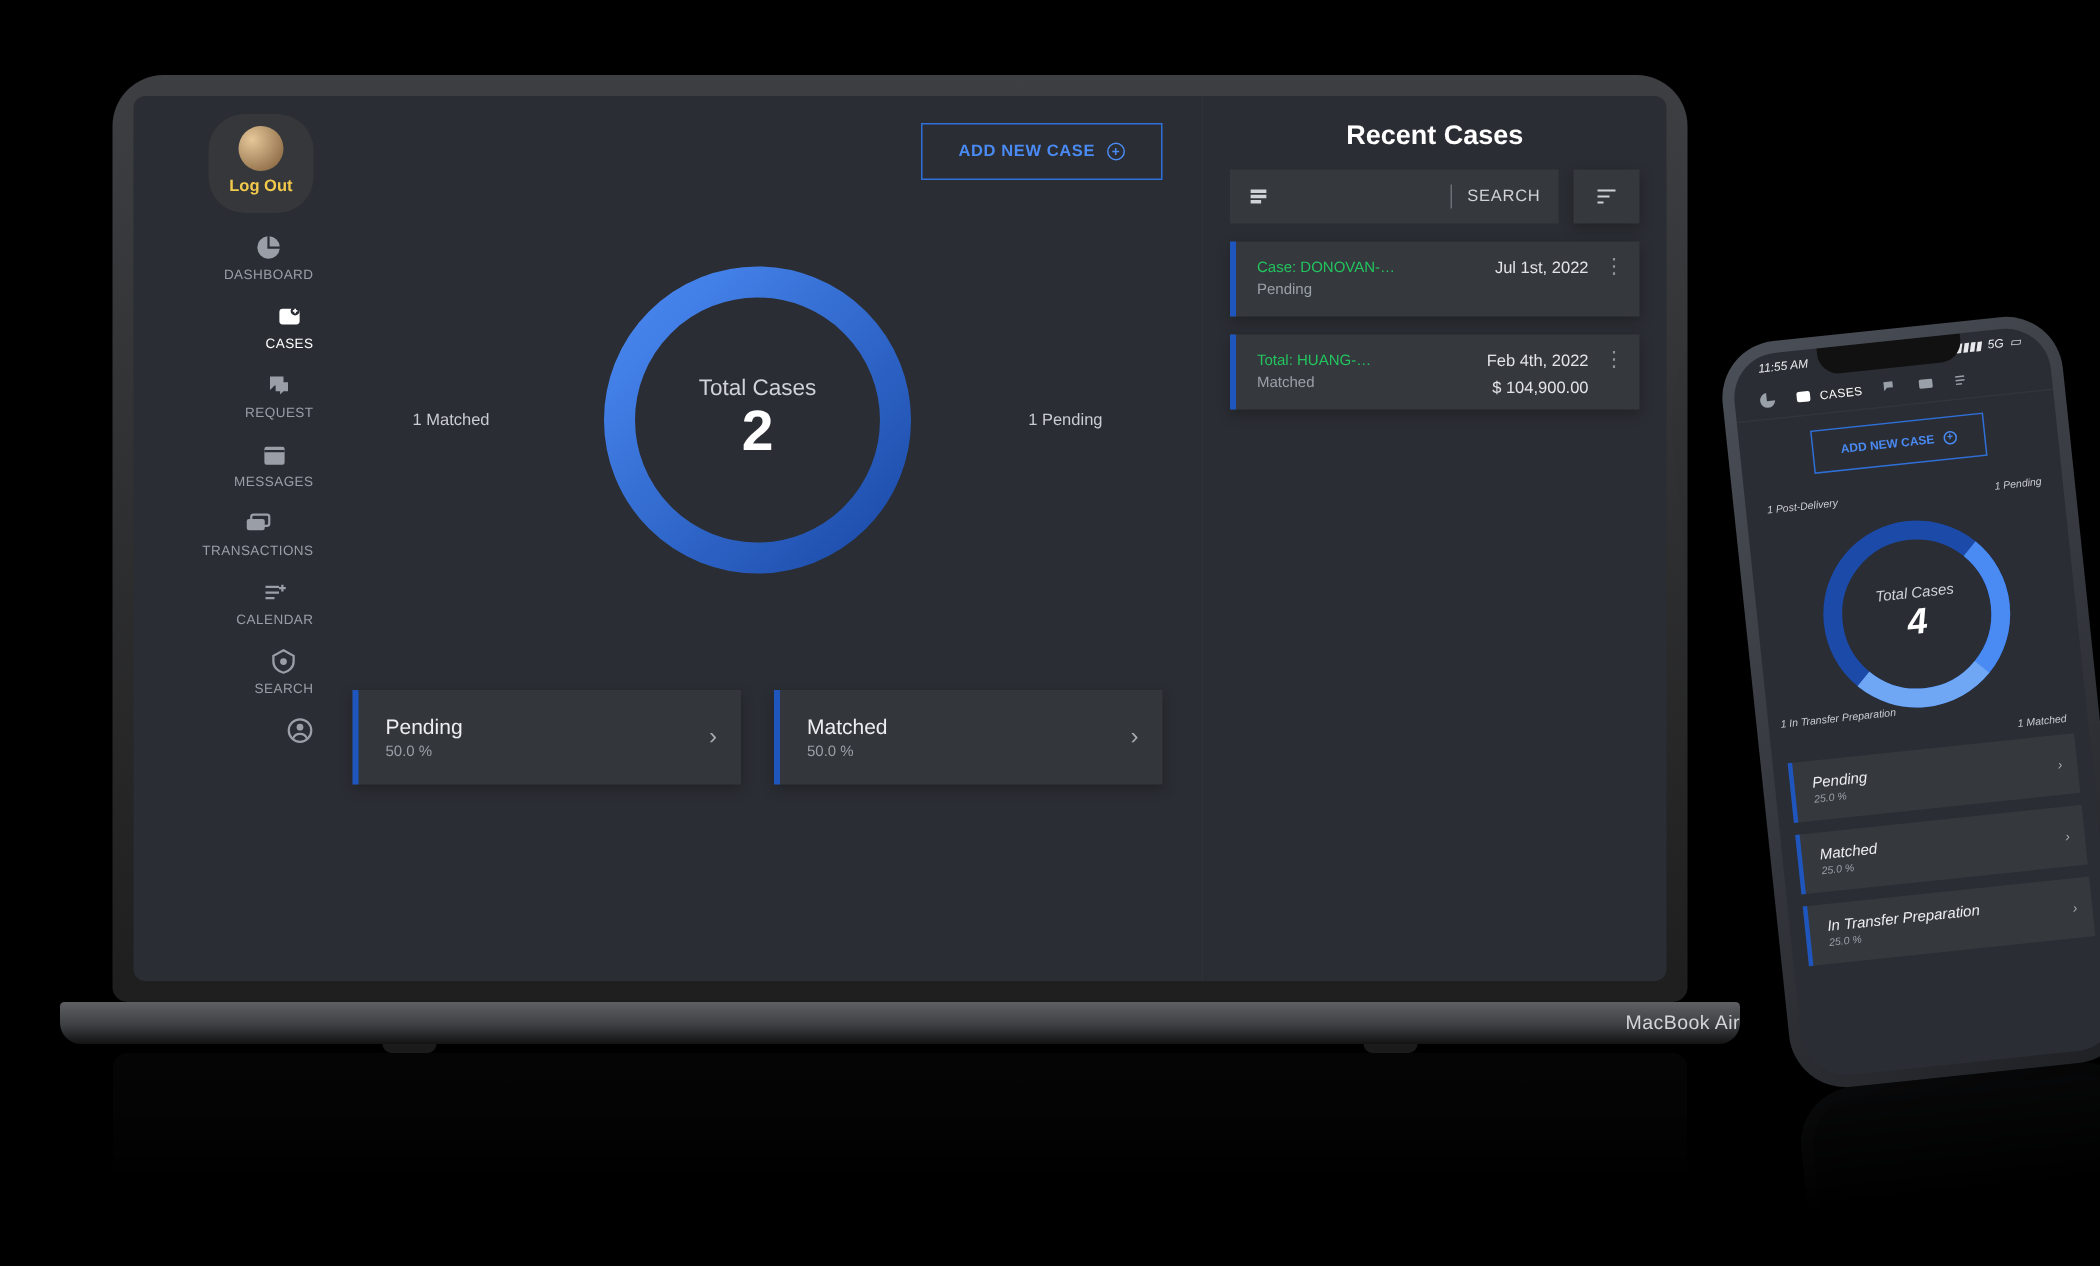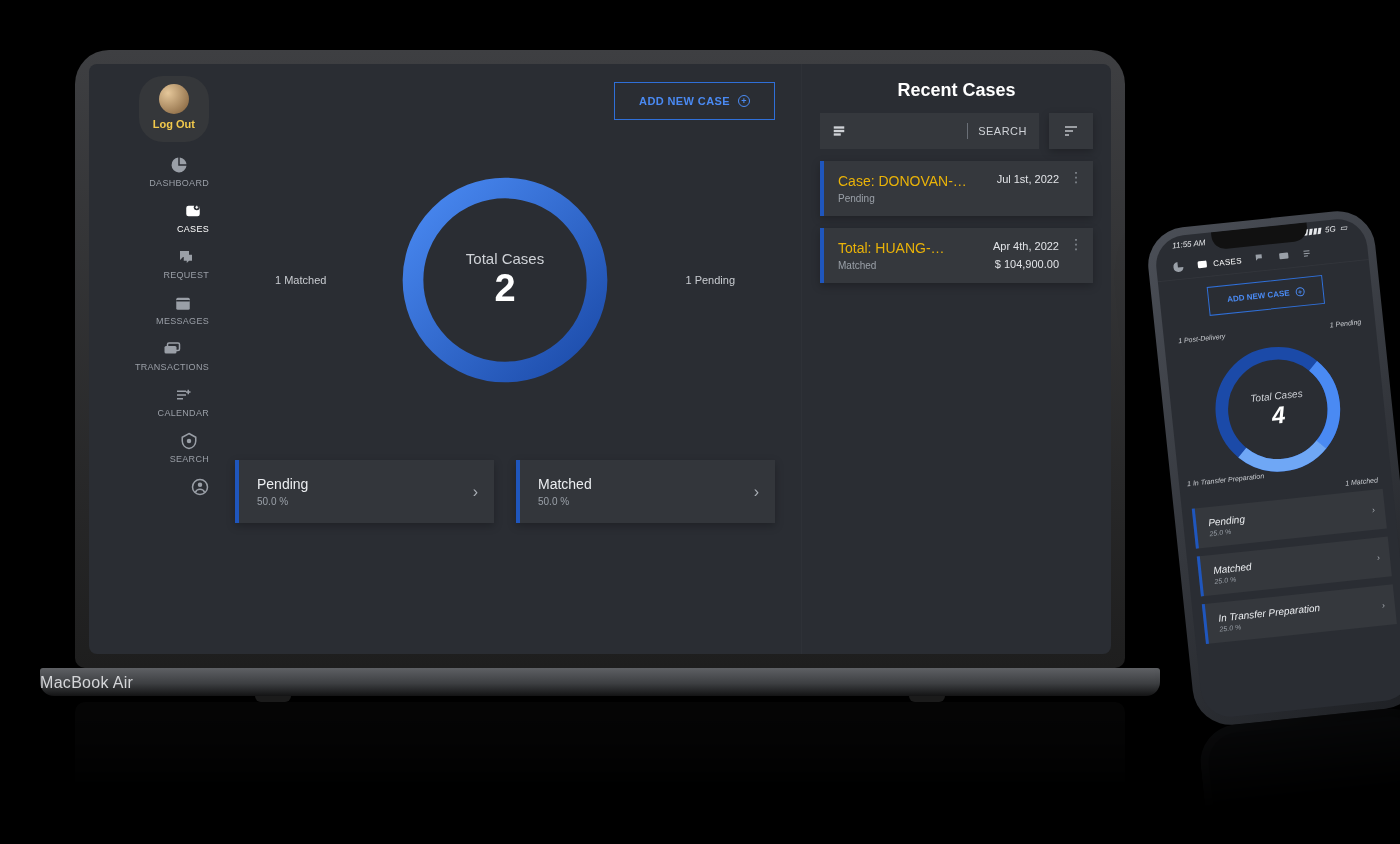--- a/index.html
+++ b/index.html
@@ -2,21 +2,21 @@
 <html><head>
 <meta charset="utf-8">
 <style>
   html,body{margin:0;padding:0;background:#000;font-family:"Helvetica Neue",Arial,sans-serif;color:#e5e7eb;width:1400px;height:844px;overflow:hidden}
   *{box-sizing:border-box}
   
   .laptop{position:absolute;left:75px;top:50px;width:1050px}
   .laptop-frame{position:relative;width:1050px;height:618px;border-radius:34px 34px 10px 10px;background:linear-gradient(180deg,#3e3f42,#1e1e1e);padding:14px}
   .laptop-screen{position:relative;width:100%;height:100%;border-radius:8px;background:#2a2d33;overflow:hidden}
   .laptop-deck{width:1120px;margin-left:-35px;height:28px;border-radius:3px 3px 14px 14px;background:linear-gradient(180deg,#5e6064,#3d3f42 55%,#131314)}
-  .deck-label{text-align:left;color:#d4d5d8;font-size:16px;padding-top:6px;font-weight:300;letter-spacing:.3px}
+  .deck-label{text-align:right;color:#d4d5d8;font-size:13px;padding-top:6px;font-weight:300;letter-spacing:.3px}
   .laptop-feet{display:flex;justify-content:space-between;padding:0 180px}
   .laptop-feet span{width:36px;height:6px;background:#1b1b1b;border-radius:0 0 6px 6px}
   
   .phone-wrap{position:absolute;left:1170px;top:218px;transform:rotate(-6deg)}
   .phone-frame{width:228px;height:500px;border-radius:38px;background:linear-gradient(145deg,#4b4f57,#1e2024);padding:8px;box-shadow:0 10px 30px rgba(0,0,0,.6)}
   .phone-screen{width:100%;height:100%;border-radius:30px;background:#2a2d33;overflow:hidden;position:relative}
   .phone-notch{position:absolute;top:0;left:50%;transform:translateX(-50%);width:96px;height:18px;background:#111;border-radius:0 0 14px 14px;z-index:5}
   
   .panel{display:flex;height:100%}
   .sidebar{width:120px;display:flex;flex-direction:column;align-items:flex-end;gap:14px;padding-top:12px}
@@ -43,21 +43,21 @@
   .card .title{color:#eceef1;font-size:14px}
   .card .sub{color:#9aa0a8;font-size:10px;margin-top:4px}
   .card .chev{position:absolute;right:16px;top:50%;transform:translateY(-50%);color:#a8adb4}
   .right-title{color:#fff;font-size:18px;text-align:center;font-weight:600;margin:4px 0 12px}
   .search-row{display:flex;gap:10px;align-items:stretch}
   .search-box{flex:1;background:#35383d;display:flex;align-items:center;padding:10px 12px;gap:10px}
   .search-box .divider{width:1px;height:16px;background:#6a6f77}
   .search-box .label{color:#cfd2d7;font-size:11px;letter-spacing:.5px}
   .sort-box{width:44px;background:#35383d;display:flex;align-items:center;justify-content:center;cursor:pointer;box-shadow:0 3px 8px rgba(0,0,0,.25)}
   .case-card{background:#35383d;margin-top:12px;padding:12px 14px;border-left:4px solid #1f56bd;position:relative;box-shadow:0 3px 8px rgba(0,0,0,.25);cursor:pointer}
-  .case-title{font-size:14px;color:#eab308}
+  .case-title{font-size:10px;color:#22c55e}
   .case-sub{font-size:10px;color:#9aa0a8;margin-top:4px}
   .case-date{position:absolute;right:34px;top:12px;font-size:11px;color:#e2e4e8}
   .case-amt{position:absolute;right:34px;top:30px;font-size:11px;color:#e2e4e8}
   .dots{position:absolute;right:10px;top:14px;color:#8e939b;font-size:14px;line-height:4px;cursor:pointer}
   
   .pstatus{display:flex;justify-content:space-between;padding:5px 18px;font-size:8px;color:#e7e9ec;font-style:italic}
   .ptabs{display:flex;align-items:center;gap:12px;padding:6px 16px;border-bottom:1px solid rgba(255,255,255,.04)}
   .ptab{display:flex;align-items:center;gap:5px;color:#9aa0a8;font-size:8px;letter-spacing:.3px}
   .ptab.active{color:#fff}
   .ptab .ic{width:12px;height:12px;fill:currentColor}
@@ -210,21 +210,21 @@
             </div>
             <div class="case-card">
               <div class="case-title">Case: DONOVAN-…</div>
               <div class="case-sub">Pending</div>
               <div class="case-date">Jul 1st, 2022</div>
               <div class="dots">⋮</div>
             </div>
             <div class="case-card">
               <div class="case-title">Total: HUANG-…</div>
               <div class="case-sub">Matched</div>
-              <div class="case-date">Apr 4th, 2022</div>
+              <div class="case-date">Feb 4th, 2022</div>
               <div class="case-amt">$ 104,900.00</div>
               <div class="dots">⋮</div>
             </div>
           </div>
         </div>
       </div>
     </div>
   </div>
   <div class="laptop-deck">
     <div class="deck-label">MacBook Air</div>

